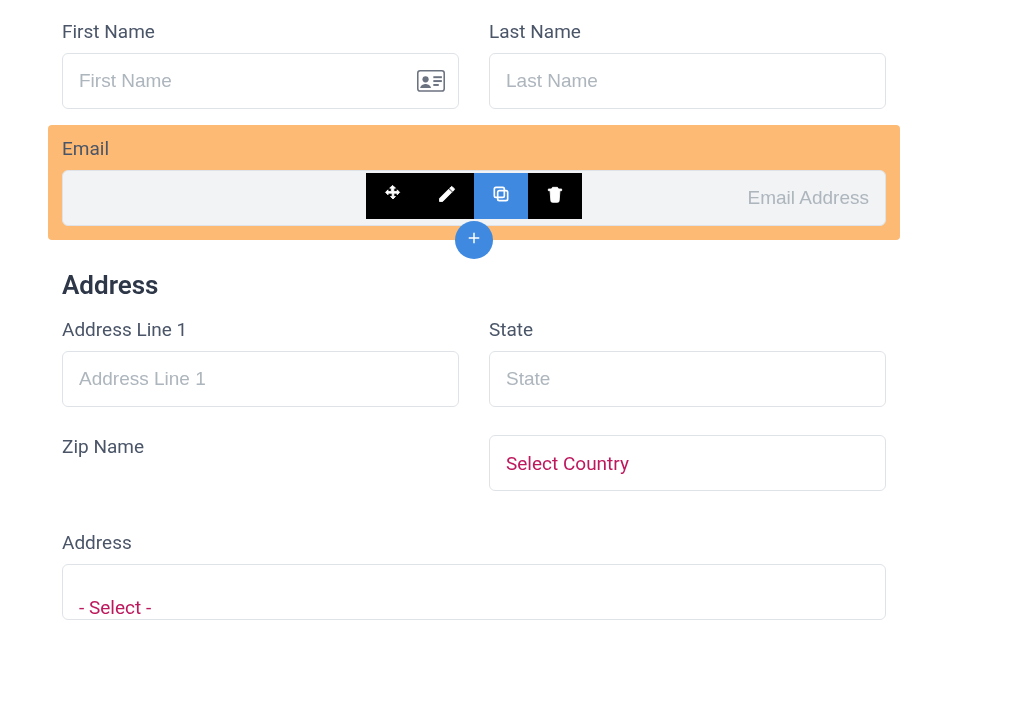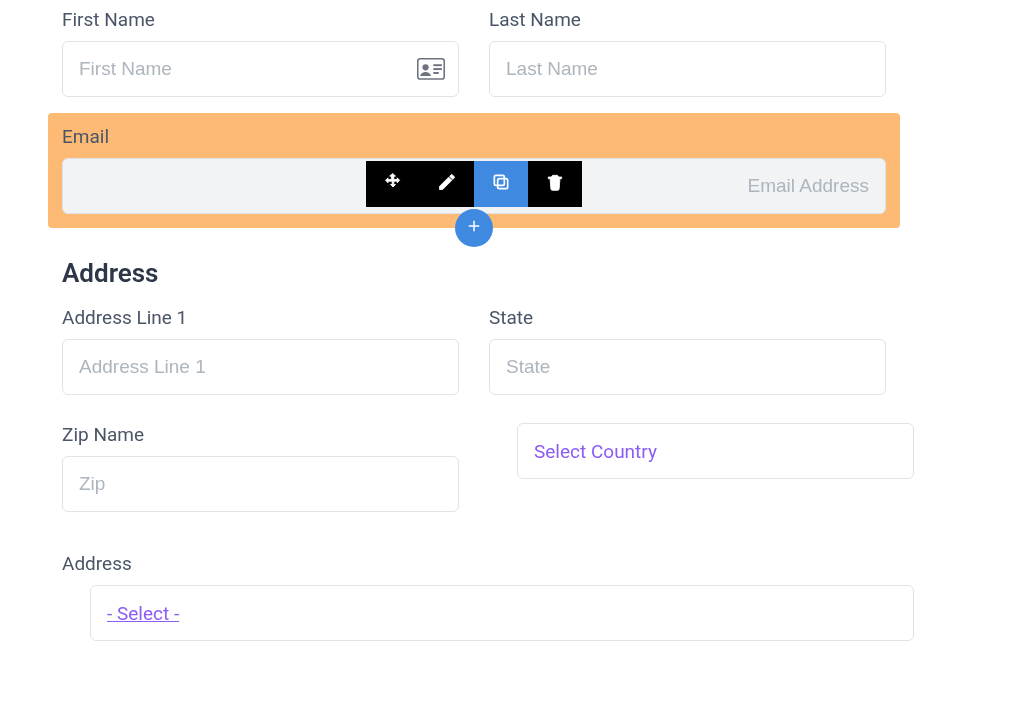--- a/index.html
+++ b/index.html
@@ -7,21 +7,21 @@
     margin: 0;
     padding: 0;
     font-family: -apple-system, BlinkMacSystemFont, "Segoe UI", Roboto, "Helvetica Neue", Arial, sans-serif;
     font-size: 18px;
     color: #4a5568;
     background: #fff;
   }
   .page {
     width: 948px;
     min-height: 711px;
-    padding: 8px 62px 20px 62px;
+    padding: 20px 62px 20px 62px;
     position: relative;
   }
   .row {
     display: flex;
     gap: 30px;
     margin-bottom: 10px;
   }
   .col {
     flex: 1;
     min-width: 0;
@@ -60,23 +60,22 @@
     right: 14px;
     top: 50%;
     transform: translateY(-50%);
     width: 28px;
     height: 22px;
     color: #6b7280;
   }
   .select {
     appearance: none;
     -webkit-appearance: none;
-    color: #8b5cf6;
+    color: #be185d;
     padding-right: 40px;
-    margin-left: 28px;
   }
   .selected-block {
     background: #fdba74;
     margin-left: -14px;
     margin-right: -14px;
     padding: 12px 14px 14px 14px;
     border-radius: 4px;
     position: relative;
     margin-bottom: 30px;
   }
@@ -209,35 +208,34 @@
       <span class="label">State</span>
       <input class="input" type="text" placeholder="State" style="">
     </div>
   </div>
 
   <div style="height:18px"></div>
 
   <div class="row">
     <div class="col">
       <span class="label">Zip Name</span>
-      <input class="input" type="text" placeholder="Zip" style="">
     </div>
     <div class="col">
       <div class="field-wrap">
         <div class="input select" style="display:flex;align-items:center;">
           <span>Select Country</span>
         </div>
       </div>
     </div>
   </div>
 
   <div style="height:30px"></div>
 
   <div>
     <span class="label">Address</span>
     <div class="field-wrap">
-      <div class="input select" style="display:flex;align-items:center;text-decoration:underline;">
+      <div class="input select" style="display:flex;align-items:flex-end;">
         <span>- Select -</span>
       </div>
     </div>
   </div>
 
 </div>
 
 </body></html>

